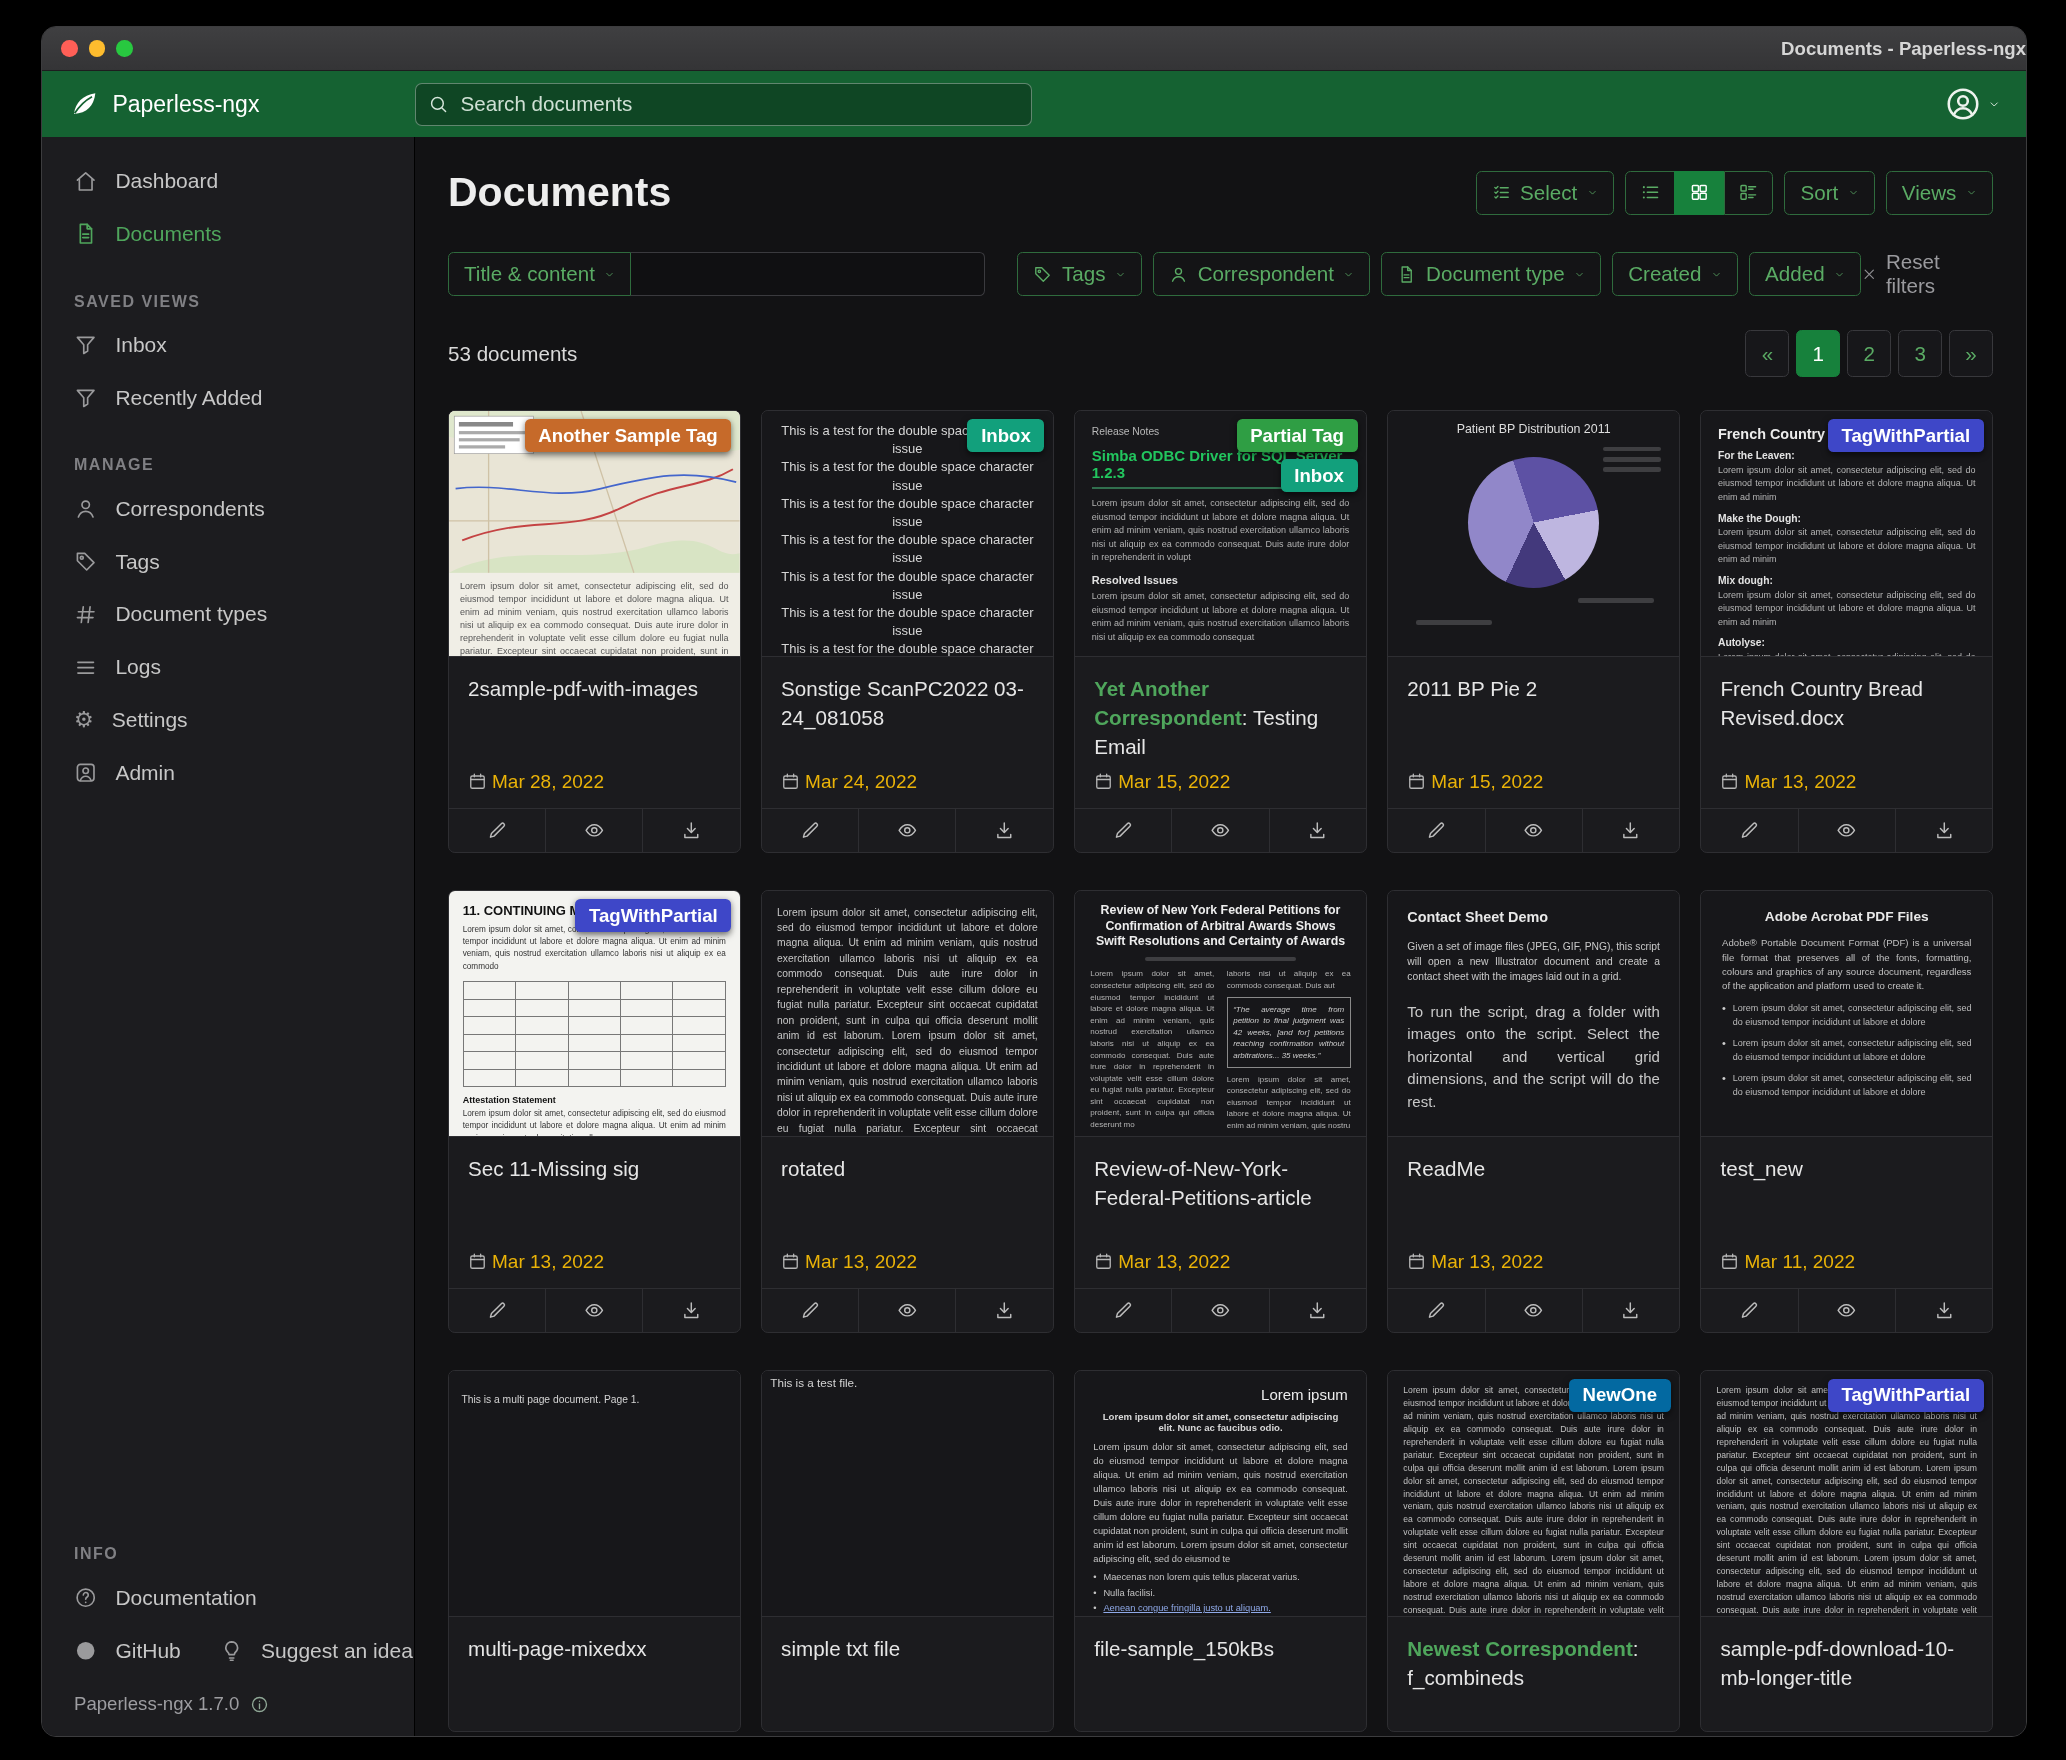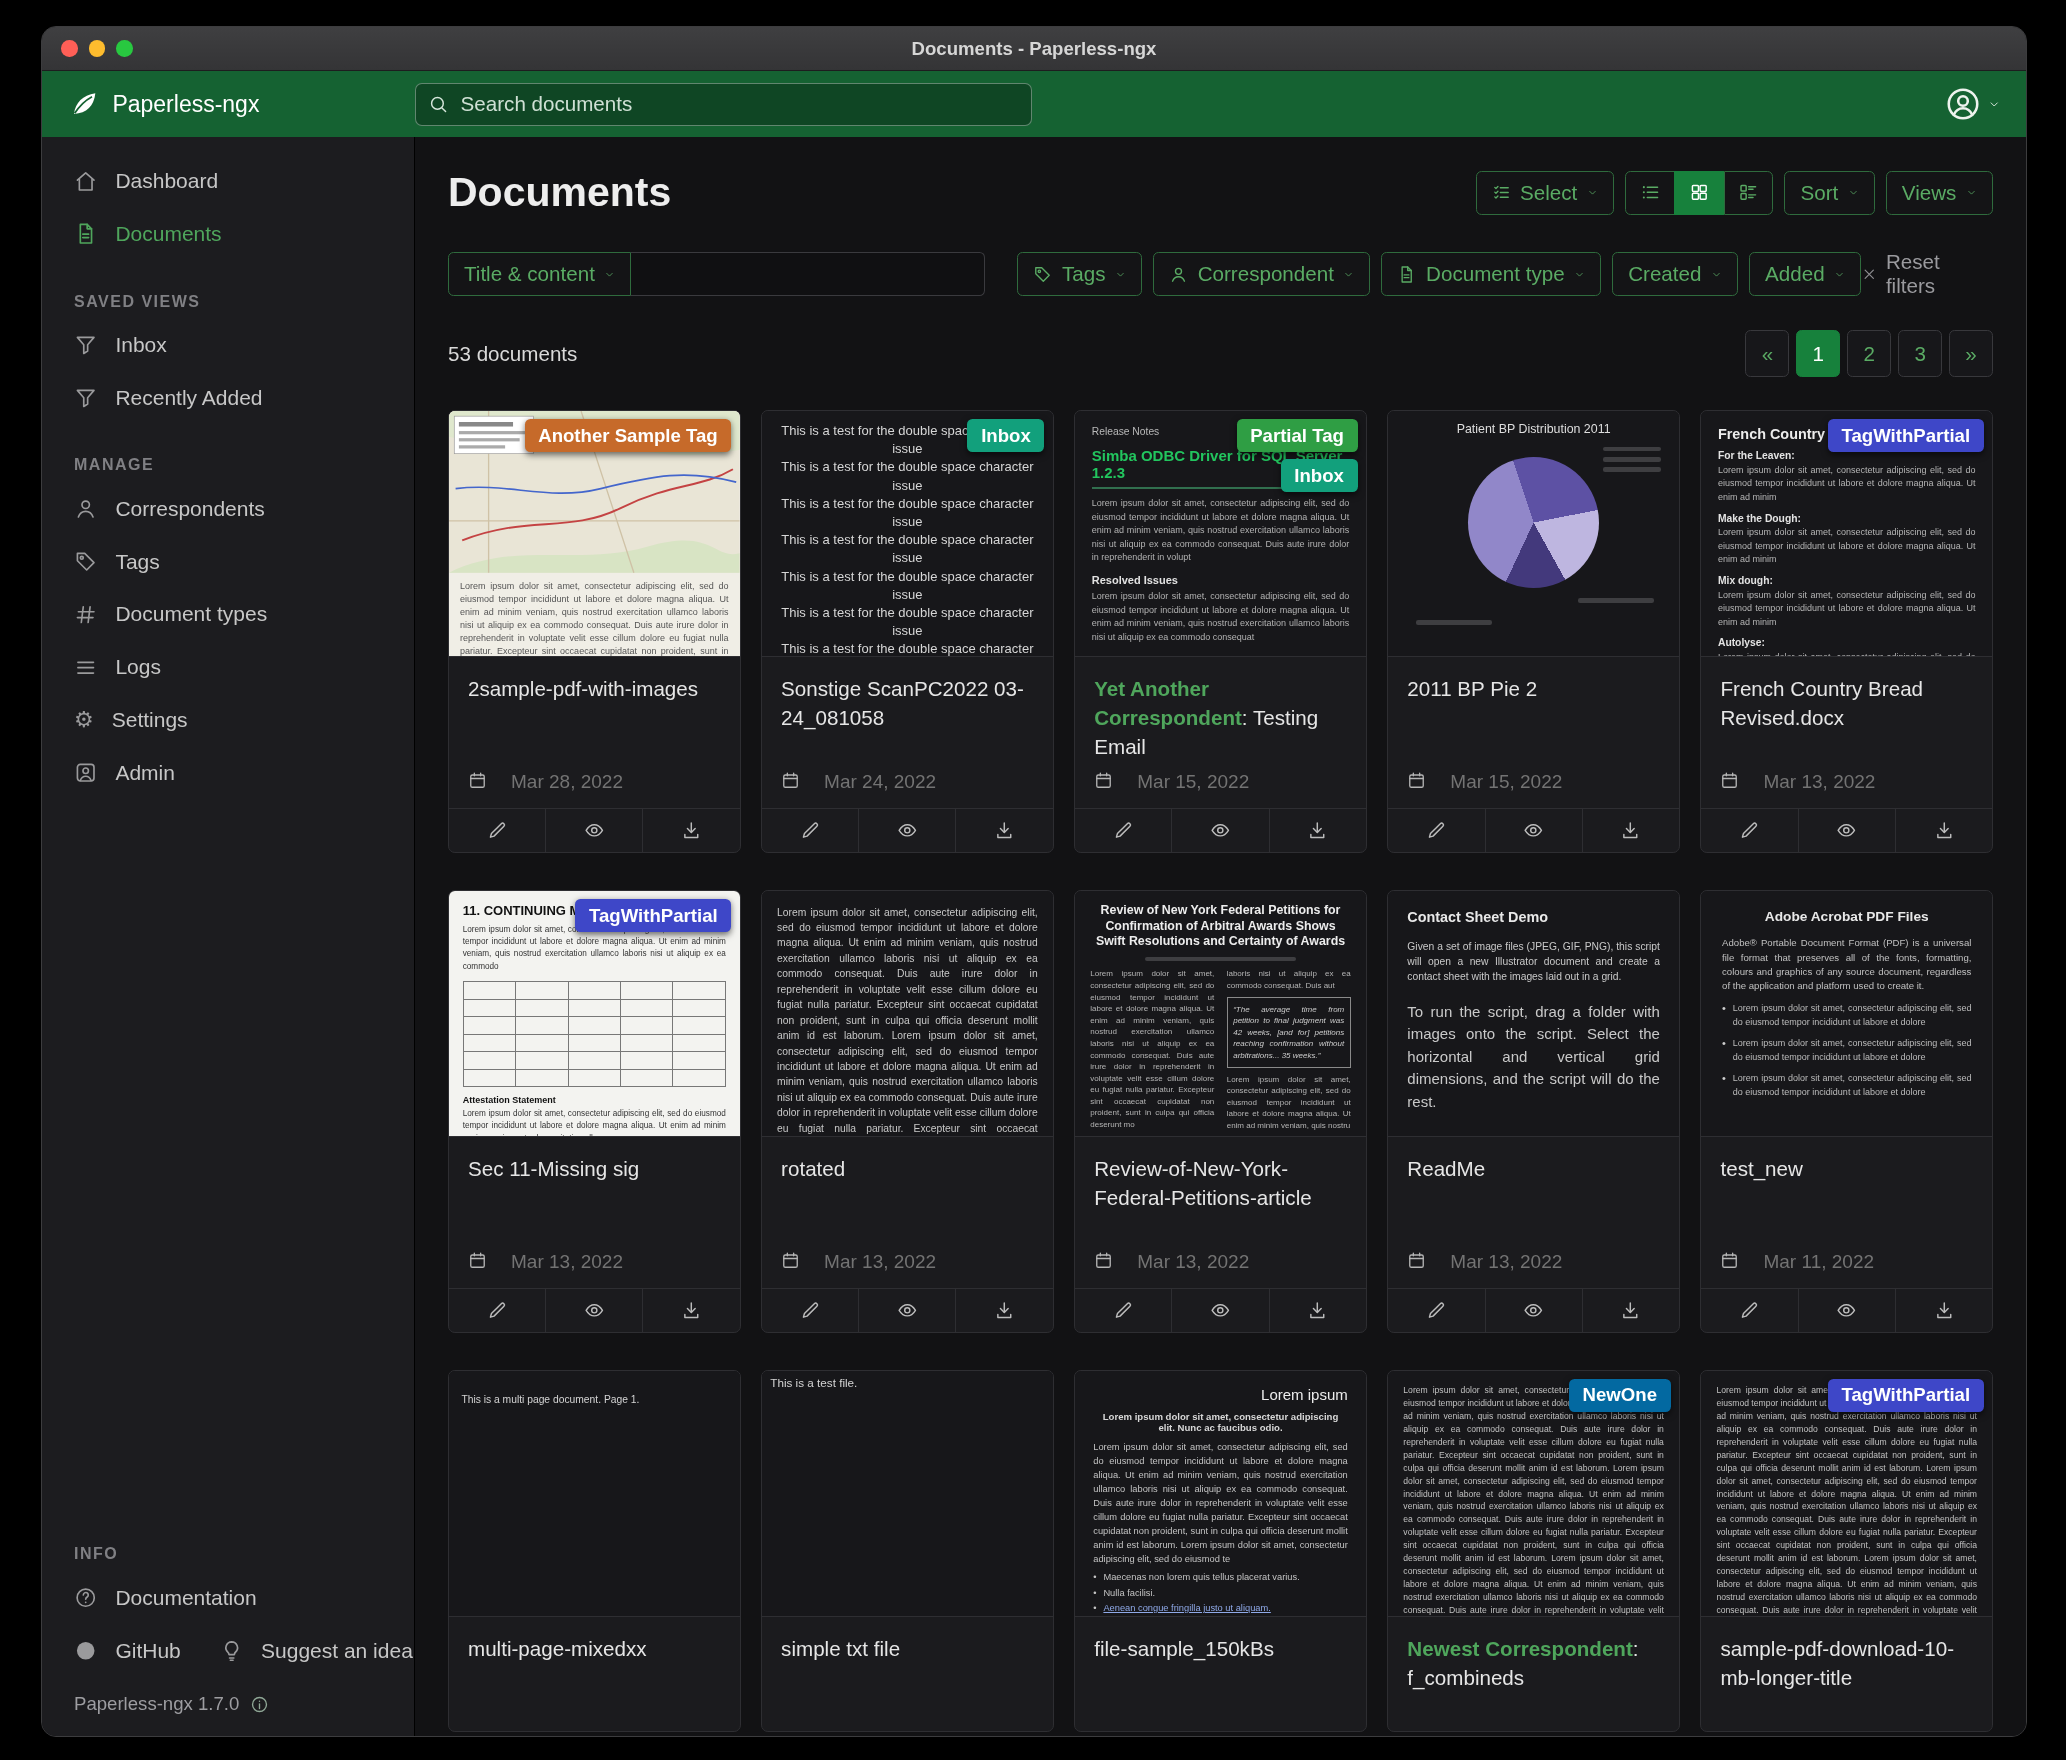--- a/index.html
+++ b/index.html
@@ -4,21 +4,21 @@
 <style>
   html,body{margin:0;padding:0;}
   body{width:2066px;height:1761px;background:#010101;font-family:"Liberation Sans",sans-serif;position:relative;overflow:hidden;}
   .window{position:absolute;left:41px;top:26px;width:1984px;height:1709px;background:#121214;border:0.7px solid #3c3c3e;
     border-radius:15px;overflow:hidden;box-shadow:0 27.5px 96px rgba(0,0,0,.85);display:flex;flex-direction:column;}
   
   .titlebar{height:43px;background:linear-gradient(#3f3f41,#343436);border-bottom:0.7px solid #1d1d1f;display:flex;align-items:center;position:relative;flex:0 0 auto;}
   .traffic{position:absolute;left:19px;display:flex;gap:11px;}
   .tl{width:16.5px;height:16.5px;border-radius:50%;}
   .tl.red{background:#ff5f57}.tl.yellow{background:#febc2e}.tl.green{background:#28c840}
-  .titlebar-title{flex:1;text-align:center;color:#d6d6d6;font-size:18.6px;font-weight:600;}
+  .titlebar-title{flex:1;text-align:right;color:#d6d6d6;font-size:18.6px;font-weight:600;}
   
   .header{height:66px;background:#156232;display:flex;align-items:center;flex:0 0 auto;}
   .brand{width:373px;box-sizing:border-box;display:flex;align-items:center;gap:12.4px;padding-left:26px;color:#fff;font-size:23px;cursor:pointer;}
   .search{width:617px;height:43px;background:rgba(0,0,0,.28);border:0.7px solid rgba(255,255,255,.34);border-radius:6.9px;
     display:flex;align-items:center;padding:0 12.4px;gap:9.6px;color:#d7e7dc;box-sizing:border-box;}
   .search input{flex:1;background:transparent;border:none;outline:none;color:#eef6f0;font-size:20.6px;font-family:inherit;}
   .search input::placeholder{color:#cfe0d4;}
   .avatar{margin-left:auto;margin-right:26px;display:flex;align-items:center;gap:6.9px;color:#eef3ee;cursor:pointer;}
   
   .body-row{flex:1;display:flex;min-height:0;}
@@ -64,21 +64,21 @@
   .page-btn.active{background:#17813c;border-color:#17813c;color:#fff;}
   
   .grid{display:grid;grid-template-columns:repeat(5,1fr);column-gap:20.6px;row-gap:37px;}
   .card{background:#1b1b1e;border:0.7px solid #2e2e32;border-radius:6.9px;display:flex;flex-direction:column;overflow:hidden;}
   .thumb{height:245px;position:relative;overflow:hidden;border-bottom:0.7px solid #2e2e32;background:#17171a;flex:0 0 auto;cursor:pointer;}
   .tags{position:absolute;top:8.2px;right:8.2px;display:flex;flex-direction:column;align-items:flex-end;gap:6.9px;}
   .chip{color:#fff;font-size:18.6px;font-weight:700;padding:5.5px 13.7px;border-radius:5.5px;box-shadow:0 2.1px 6.9px rgba(0,0,0,.55);white-space:nowrap;cursor:pointer;}
   .card-body{padding:18px 19px 6.9px;flex:1;min-height:89px;}
   .card-title{color:#e6e6e6;font-size:20.6px;line-height:1.4;cursor:pointer;word-wrap:break-word;}
   .card-title .corr{color:#4fa65c;font-weight:600;}
-  .card-date{display:flex;gap:24px;color:#737373;font-size:19px;padding:0 19px 15px;}
+  .card-date{display:flex;align-items:center;gap:5px;color:#eab308;font-size:19px;padding:0 19px 15px;}
   .card-date [data-icon]{display:flex;color:#b5b5b5;}
   .card-actions{display:flex;border-top:0.7px solid #2e2e32;}
   .card-actions .act{flex:1;height:43px;display:flex;align-items:center;justify-content:center;color:#bcbcbc;background:transparent;border:none;border-left:0.7px solid #2e2e32;cursor:pointer;}
   .card-actions .act:first-child{border-left:none;}
   
   .th{position:absolute;inset:0;overflow:hidden;box-sizing:border-box;color:#cfcfcf;padding:15px 16.5px;}
   .th.light{background:#f3f3f0;color:#222;}
   .mini{text-align:justify;line-height:1.5;}
   .tline{height:4.8px;background:currentColor;opacity:.22;border-radius:2.1px;margin:5.5px 0;}
   .fgrid{width:100%;border-collapse:collapse;margin:8.2px 0;}

